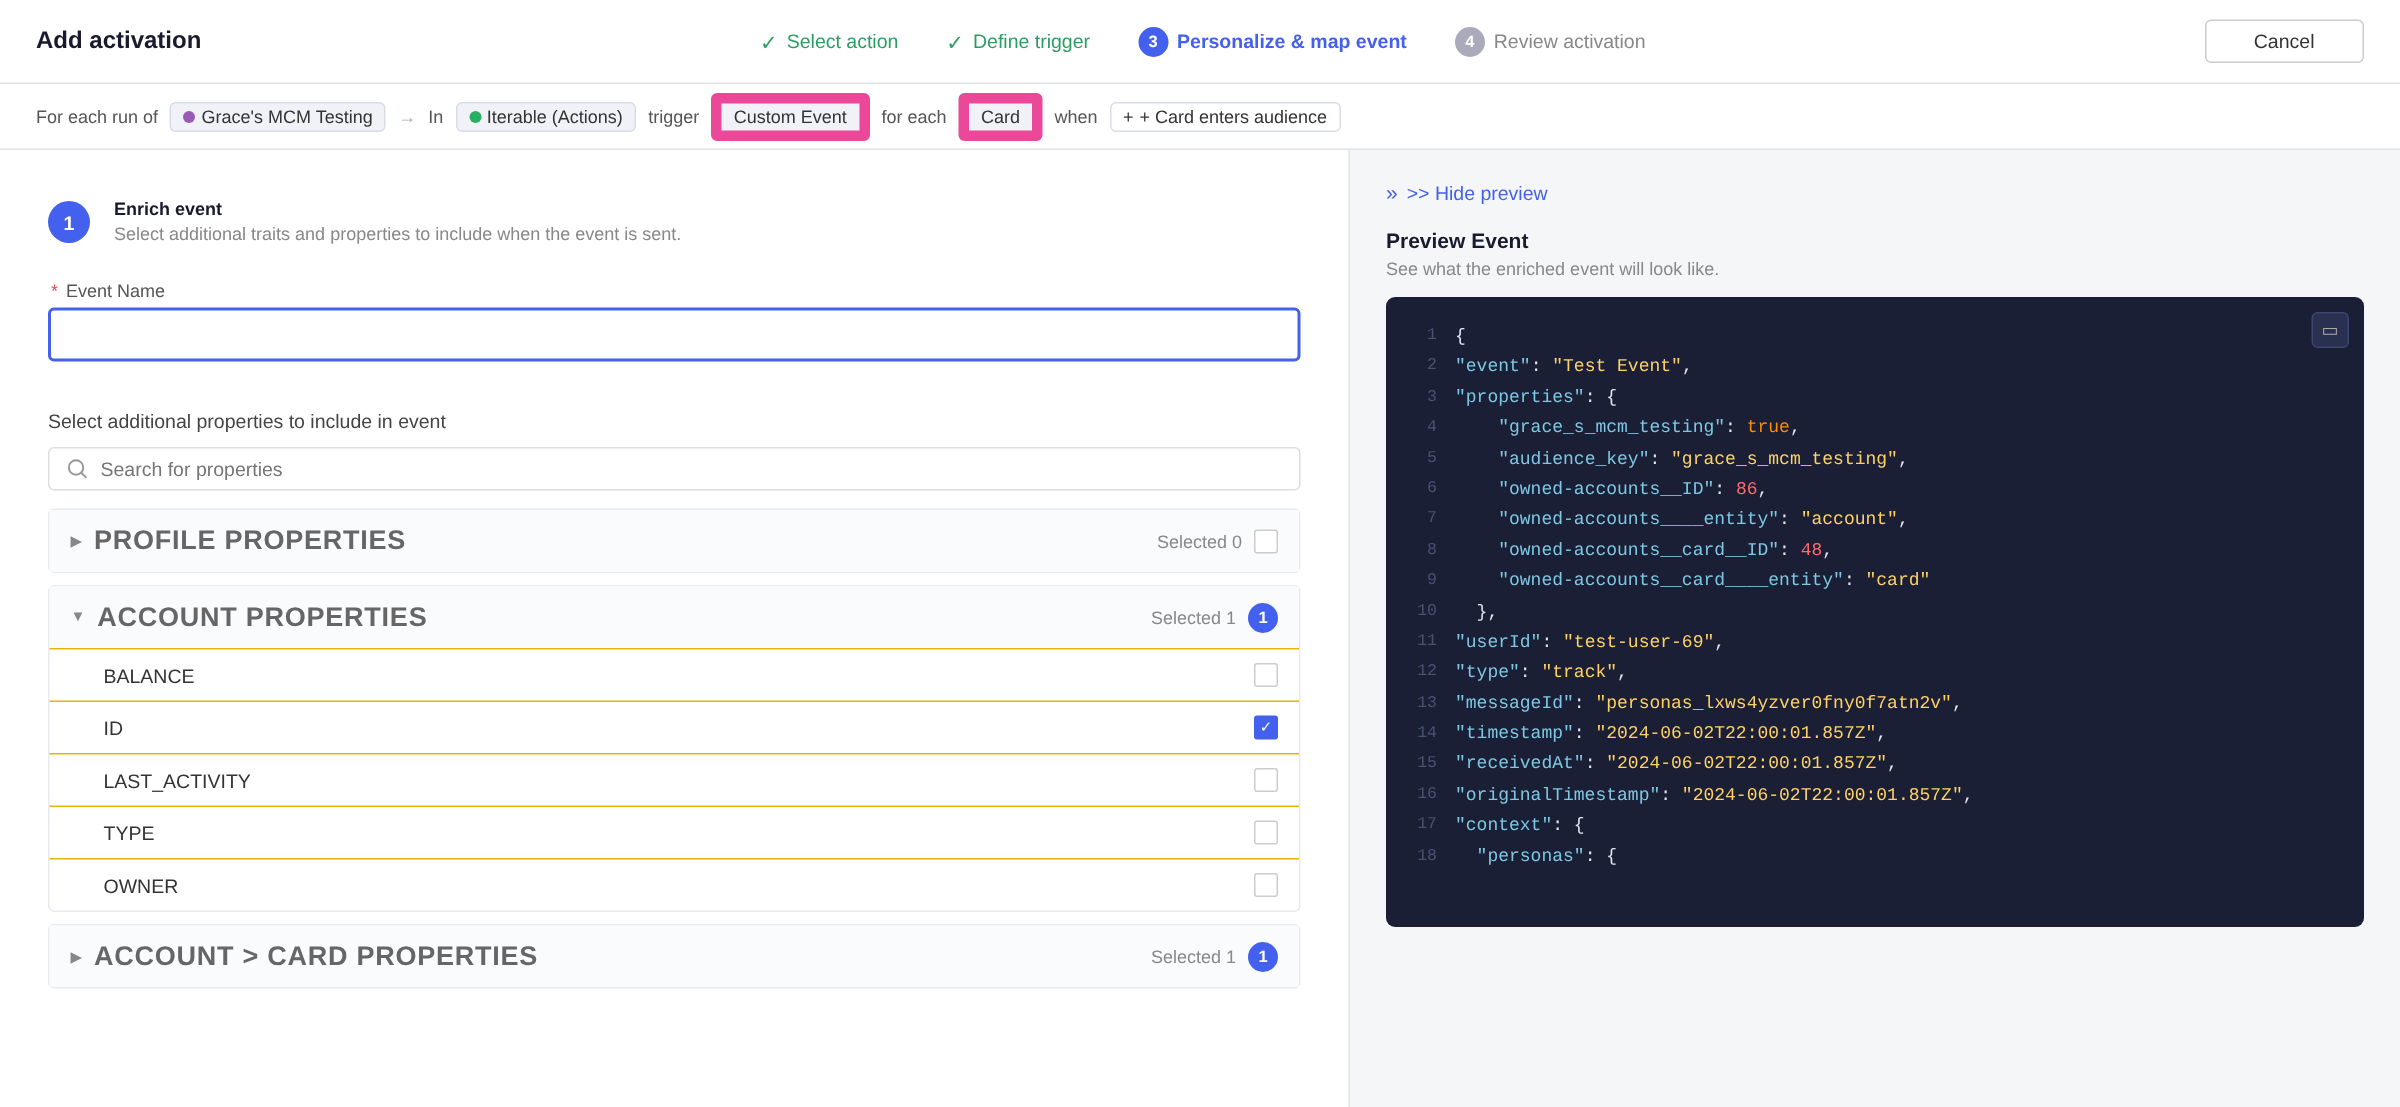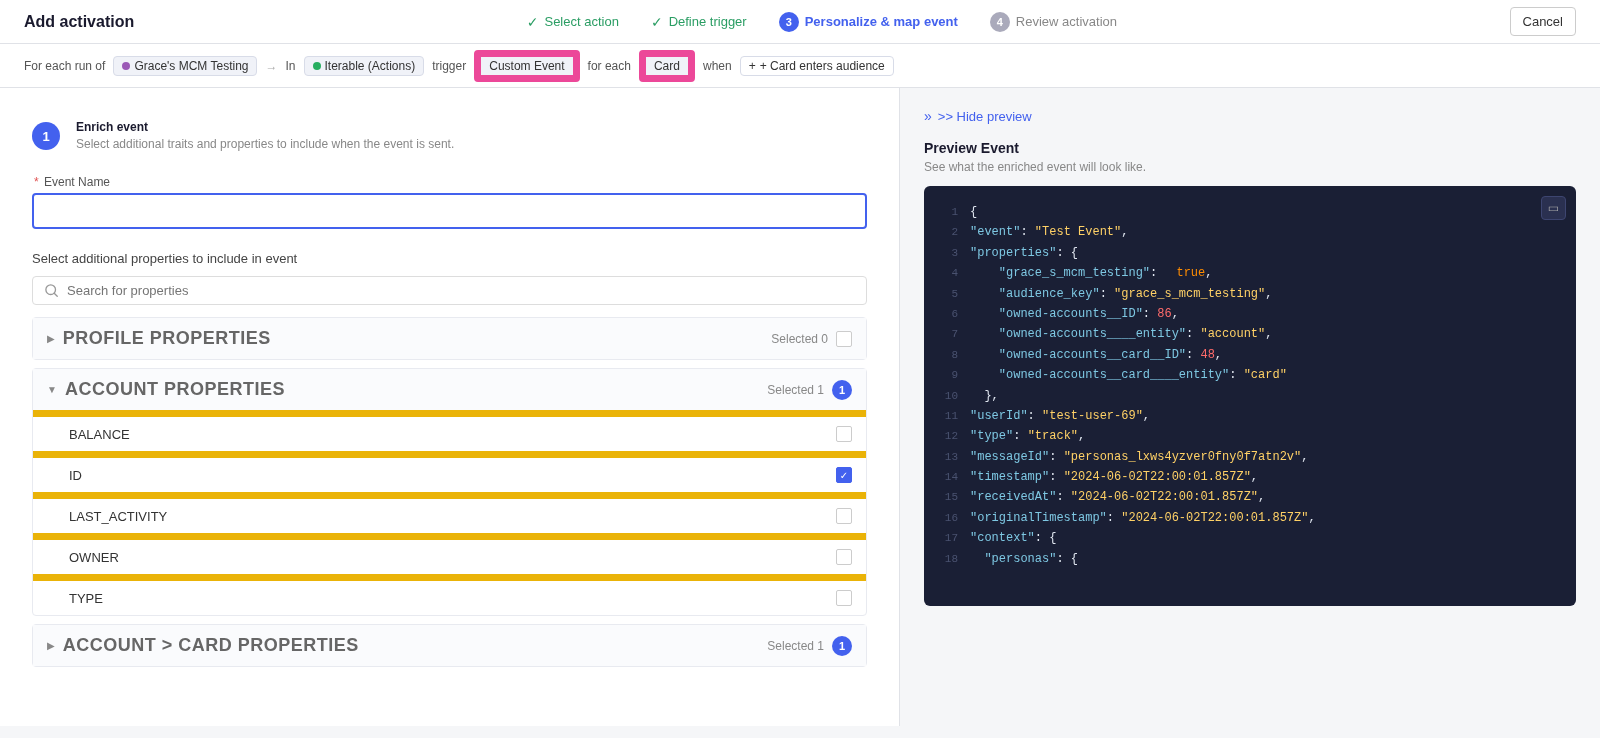--- a/index.html
+++ b/index.html
@@ -2,38 +2,38 @@
 <html><head>
   <meta charset="utf-8">
   <style>
     * { box-sizing: border-box; margin: 0; padding: 0; }
     body { font-family: -apple-system, BlinkMacSystemFont, 'Segoe UI', sans-serif; font-size: 13px; background: #f5f6f8; color: #1a1a2e; }
 
     
     .header {
       display: flex; align-items: center; justify-content: space-between;
       background: #fff; border-bottom: 1px solid #e0e2e7;
-      padding: 0 24px; height: 44px;
+      padding: 0 24px; height: 56px;
     }
     .header-title { font-size: 16px; font-weight: 600; color: #1a1a2e; }
     .steps { display: flex; align-items: center; gap: 32px; }
     .step { display: flex; align-items: center; gap: 6px; font-size: 13px; color: #888; }
     .step.completed { color: #2a9d63; }
     .step.active { color: #4361ee; font-weight: 600; }
     .step-num {
       width: 20px; height: 20px; border-radius: 50%;
       display: flex; align-items: center; justify-content: center;
       font-size: 11px; font-weight: 700;
       background: #4361ee; color: #fff;
     }
     .step.active .step-num { background: #4361ee; color: #fff; }
     .step:not(.active):not(.completed) .step-num { background: #ccc; color: #fff; }
     .check-icon { color: #2a9d63; font-size: 14px; }
     .cancel-btn {
-      padding: 6px 12px; border: 1px solid #ccc; border-radius: 4px;
+      padding: 6px 32px; border: 1px solid #ccc; border-radius: 4px;
       background: #fff; cursor: pointer; font-size: 13px; color: #333;
     }
 
     
     .breadcrumb-bar {
       background: #fff; border-bottom: 1px solid #e0e2e7;
       padding: 0 24px; height: 44px;
       display: flex; align-items: center; gap: 8px; font-size: 12px; color: #555;
     }
     .breadcrumb-tag {
@@ -76,21 +76,21 @@
     .section-desc { font-size: 12px; color: #888; margin-top: 3px; }
 
     .field-label { font-size: 12px; color: #e05252; margin-bottom: 4px; }
     .field-label span { color: #555; margin-left: 2px; }
     .event-name-input {
       width: 100%; padding: 8px 12px;
       border: 2px solid #4361ee; border-radius: 4px;
       font-size: 14px; color: #1a1a2e; outline: none;
     }
 
-    .props-label { font-size: 13px; color: #444; margin: 22px 0 10px; }
+    .props-label { font-size: 13px; color: #444; margin: 32px 0 10px; }
 
     
     .search-box {
       display: flex; align-items: center; gap: 8px;
       border: 1px solid #ddd; border-radius: 4px; padding: 6px 12px; background: #fff;
       margin-bottom: 0;
     }
     .search-box input { border: none; outline: none; font-size: 13px; color: #999; flex: 1; }
 
     
@@ -111,21 +111,21 @@
     .checkbox {
       width: 16px; height: 16px; border: 1px solid #ccc; border-radius: 2px;
       display: flex; align-items: center; justify-content: center;
       cursor: pointer; background: #fff;
     }
     .checkbox.checked { background: #4361ee; border-color: #4361ee; }
     .checkbox.checked::after { content: '✓'; color: #fff; font-size: 10px; }
 
     .prop-item {
       display: flex; align-items: center; justify-content: space-between;
-      padding: 9px 14px 9px 36px; border-top: 7px solid #eab308;
+      padding: 9px 14px 9px 36px; border-top: 1px solid #eab308;
       font-size: 13px; color: #333;
     }
 
     
     .right-panel {
       width: 700px; background: #f5f6f8; padding: 20px 24px; overflow-y: auto;
     }
 
     .hide-preview-btn {
       display: flex; align-items: center; gap: 6px;
@@ -142,21 +142,21 @@
       font-family: 'Courier New', monospace; font-size: 12px; line-height: 1.7;
       color: #c9d1e3; position: relative; min-height: 420px;
     }
     .code-line { display: flex; gap: 12px; }
     .line-num { color: #4a5270; width: 18px; text-align: right; flex-shrink: 0; font-size: 11px; padding-top: 1px; }
     .code-content { flex: 1; }
     .k-blue { color: #7ec8e3; }
     .k-white { color: #e0e6f0; }
     .k-red { color: #ff6b6b; }
     .k-yellow { color: #ffd166; }
-    .k-true { color: #ff8c00; margin-left: 12px; }
+    .k-true { color: #ff8c00; }
     .copy-btn {
       position: absolute; top: 10px; right: 10px;
       background: #2a3050; border: 1px solid #3d4570;
       border-radius: 4px; padding: 4px 6px; cursor: pointer; color: #aaa; font-size: 12px;
     }
   </style>
 </head>
 <body>
 
 <div class="header">
@@ -276,25 +276,25 @@
       </div>
       <div class="prop-item">
         <span>ID</span>
         <div class="checkbox checked"></div>
       </div>
       <div class="prop-item">
         <span>LAST_ACTIVITY</span>
         <div class="checkbox"></div>
       </div>
       <div class="prop-item">
+        <span>TYPE</span>
+        <div class="checkbox"></div>
+      </div>
+      <div class="prop-item">
         <span>OWNER</span>
-        <div class="checkbox"></div>
-      </div>
-      <div class="prop-item">
-        <span>TYPE</span>
         <div class="checkbox"></div>
       </div>
     </div>
 
     
     <div class="prop-group" style="margin-top:8px;">
       <div class="prop-group-header">
         <div class="prop-group-left">
           <span class="chevron">▶</span>
           <span class="prop-group-title">ACCOUNT &gt; CARD PROPERTIES</span>

